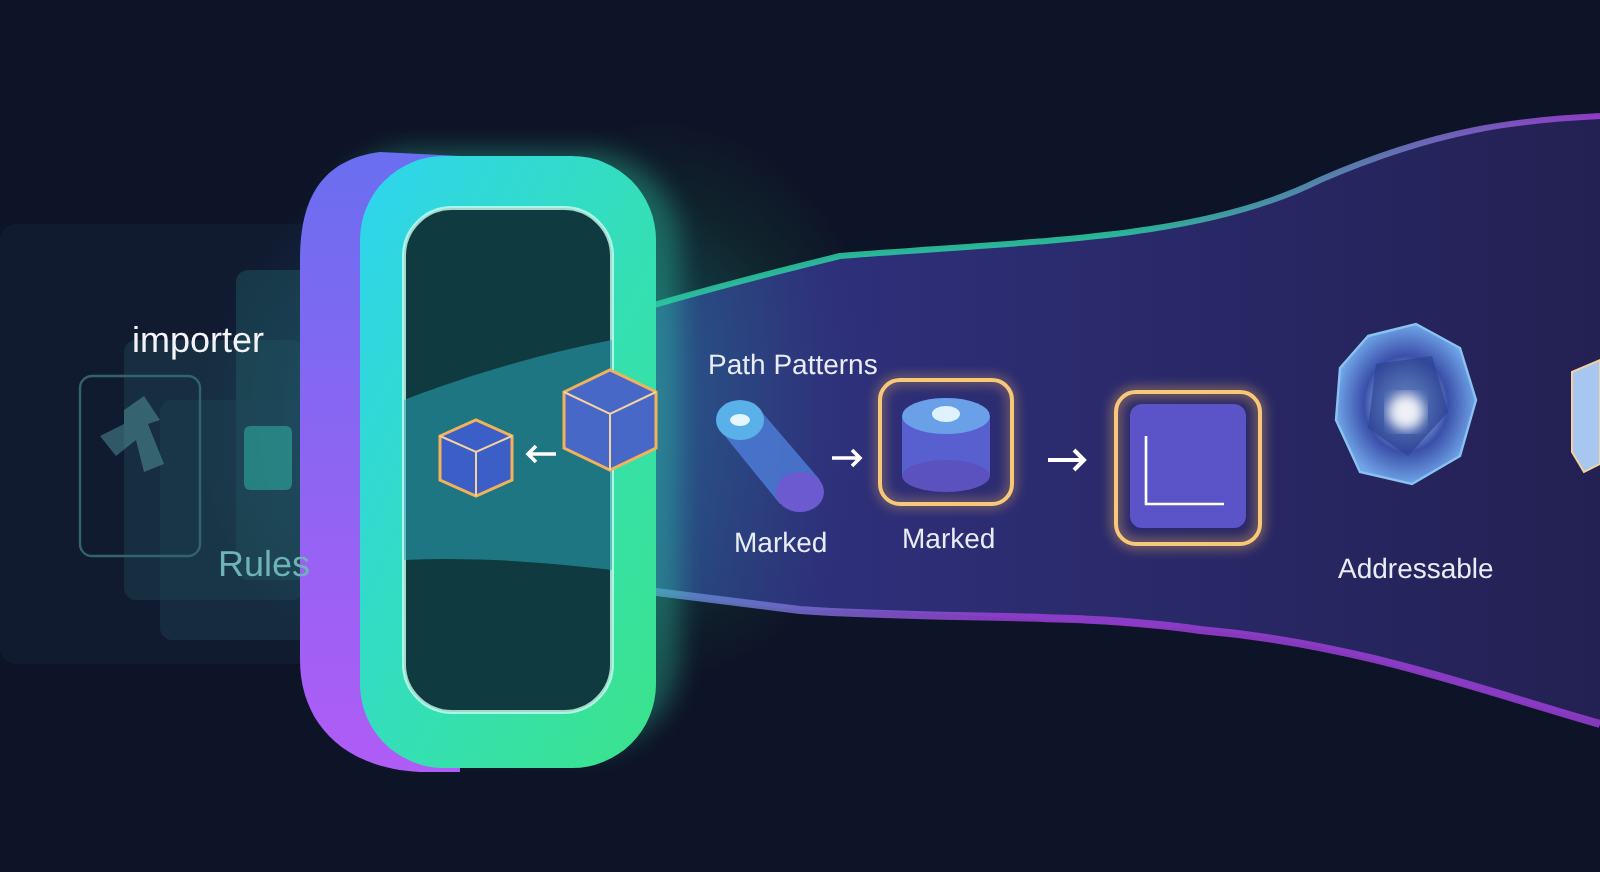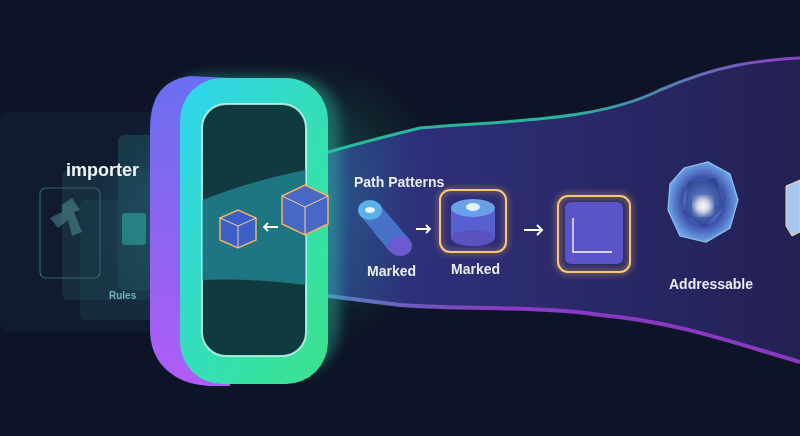--- a/index.html
+++ b/index.html
@@ -1,21 +1,21 @@
 <!DOCTYPE html>
 <html><head>
 <meta charset="utf-8">
 <style>
   * { margin:0; padding:0; box-sizing:border-box; }
   html, body { width:800px; height:436px; overflow:hidden; background:#0e1427; }
   body { font-family:"Liberation Sans", sans-serif; position:relative; }
   .scene { position:absolute; left:0; top:0; width:800px; height:436px; overflow:hidden;
     background: radial-gradient(ellipse 220px 200px at 250px 210px, rgba(30,90,170,0.55), transparent 70%),
                 radial-gradient(ellipse 160px 200px at 330px 200px, rgba(30,160,90,0.35), transparent 70%),
-                #0e1427; font-weight: bold; }
+                #0e1427; }
   .label { position:absolute; color:#e8ecf5; white-space:nowrap; }
   svg { position:absolute; left:0; top:0; }
 </style>
 </head>
 <body>
 
 <div class="scene">
 
   <svg width="800" height="436">
     <defs>
@@ -123,18 +123,18 @@
     <g>
       <polygon points="684,168 708,162 730,174 738,200 730,228 706,242 680,236 668,210 670,184" fill="url(#gemGrad)" stroke="#8bc2f0" stroke-width="1.2"></polygon>
       <polygon points="688,182 716,178 724,206 704,228 684,214" fill="#2d4391" opacity="0.7"></polygon>
       <circle cx="703" cy="206" r="9" fill="#ffffff" opacity="0.9" filter="url(#blur3)"></circle>
     </g>
 
     <polygon points="786,186 800,180 800,232 792,236 786,226" fill="#a7c6f0" stroke="#f3d2a0" stroke-width="1"></polygon>
   </svg>
 
   <span class="label" style="left:66px; top:160px; font-size:18px; color:#f2f4fa;">importer</span>
-  <span class="label" style="left:109px; top:290px; font-size:10px; color:#6fb3b8;">Rules</span>
+  <span class="label" style="left:109px; top:272px; font-size:18px; color:#6fb3b8;">Rules</span>
   <span class="label" style="left:354px; top:174px; font-size:14px;">Path Patterns</span>
   <span class="label" style="left:367px; top:263px; font-size:14px;">Marked</span>
   <span class="label" style="left:451px; top:261px; font-size:14px;">Marked</span>
   <span class="label" style="left:669px; top:276px; font-size:14px;">Addressable</span>
 </div>
 
 </body></html>

